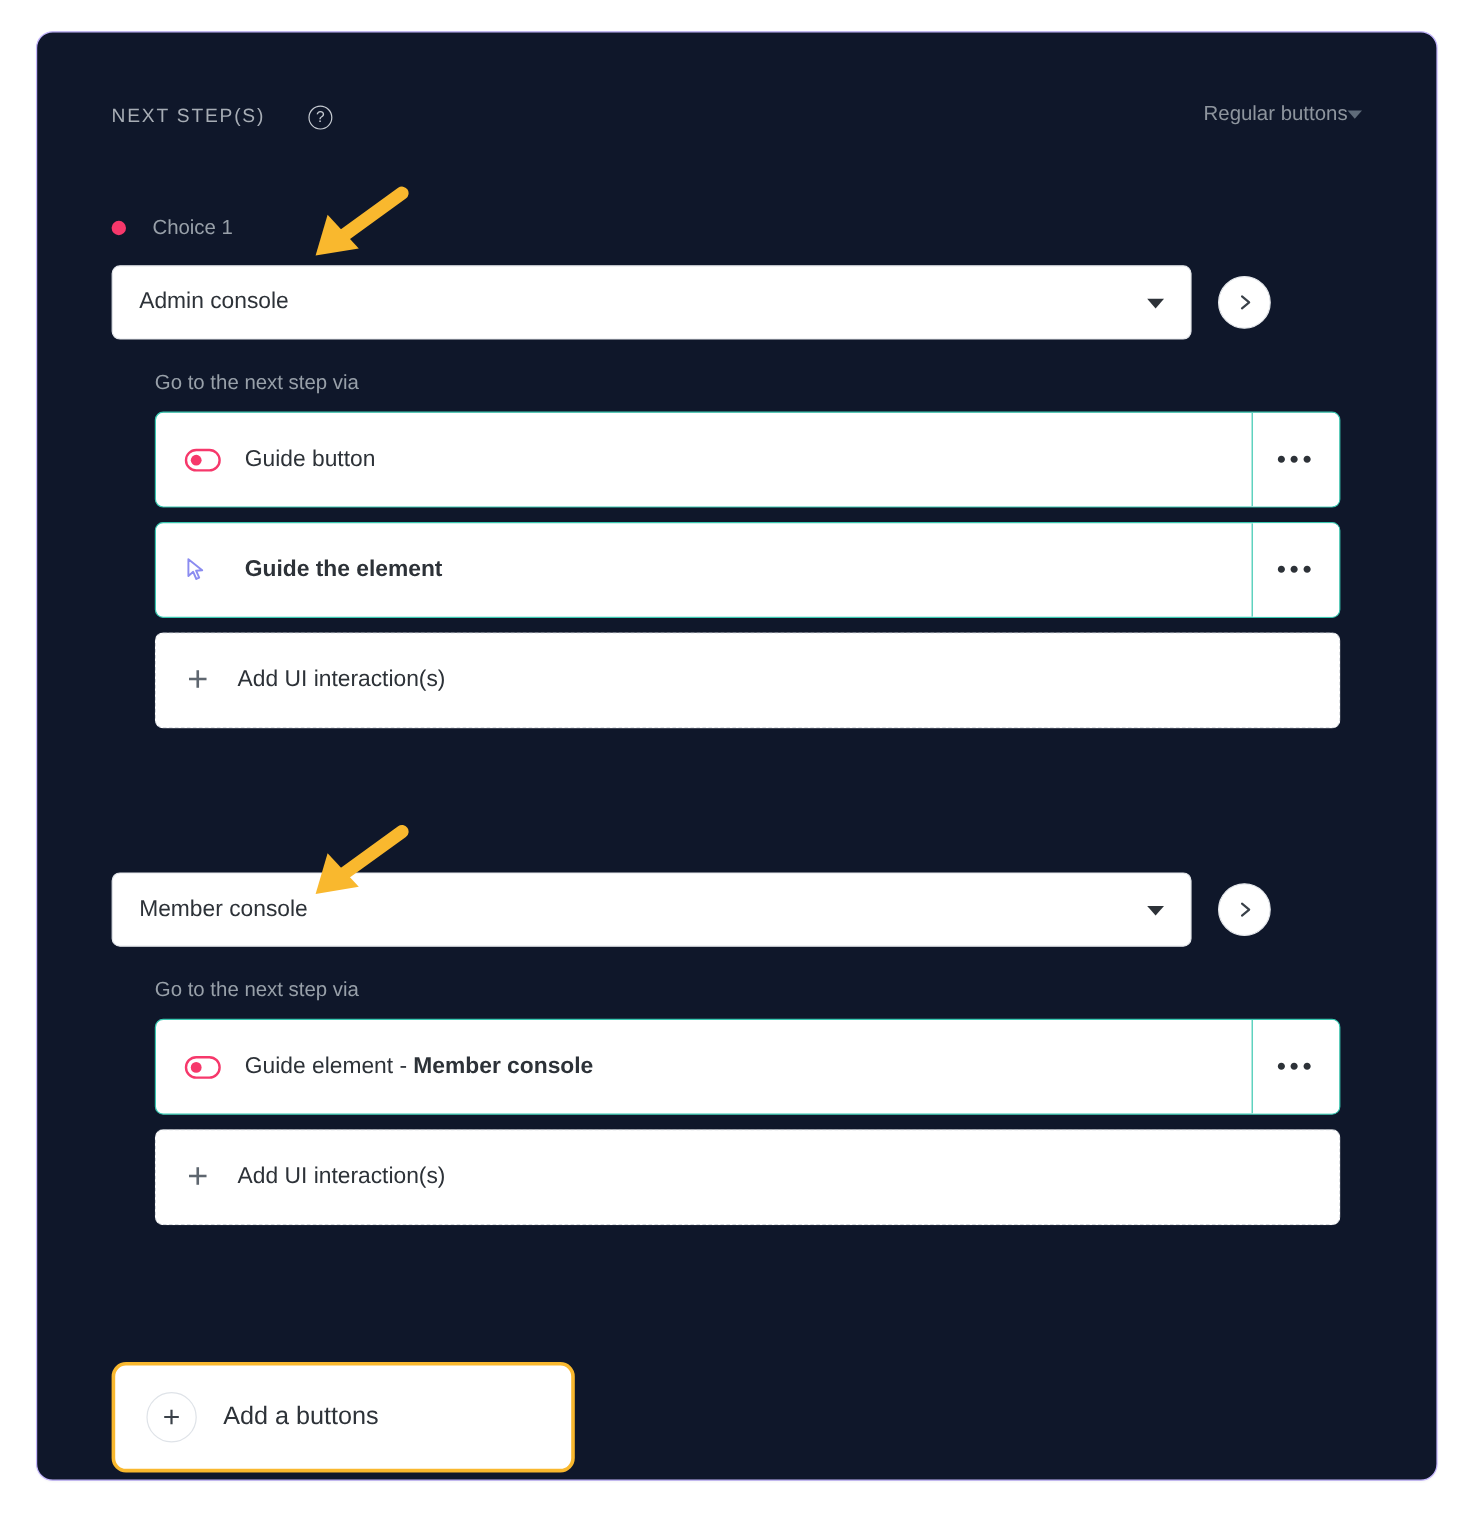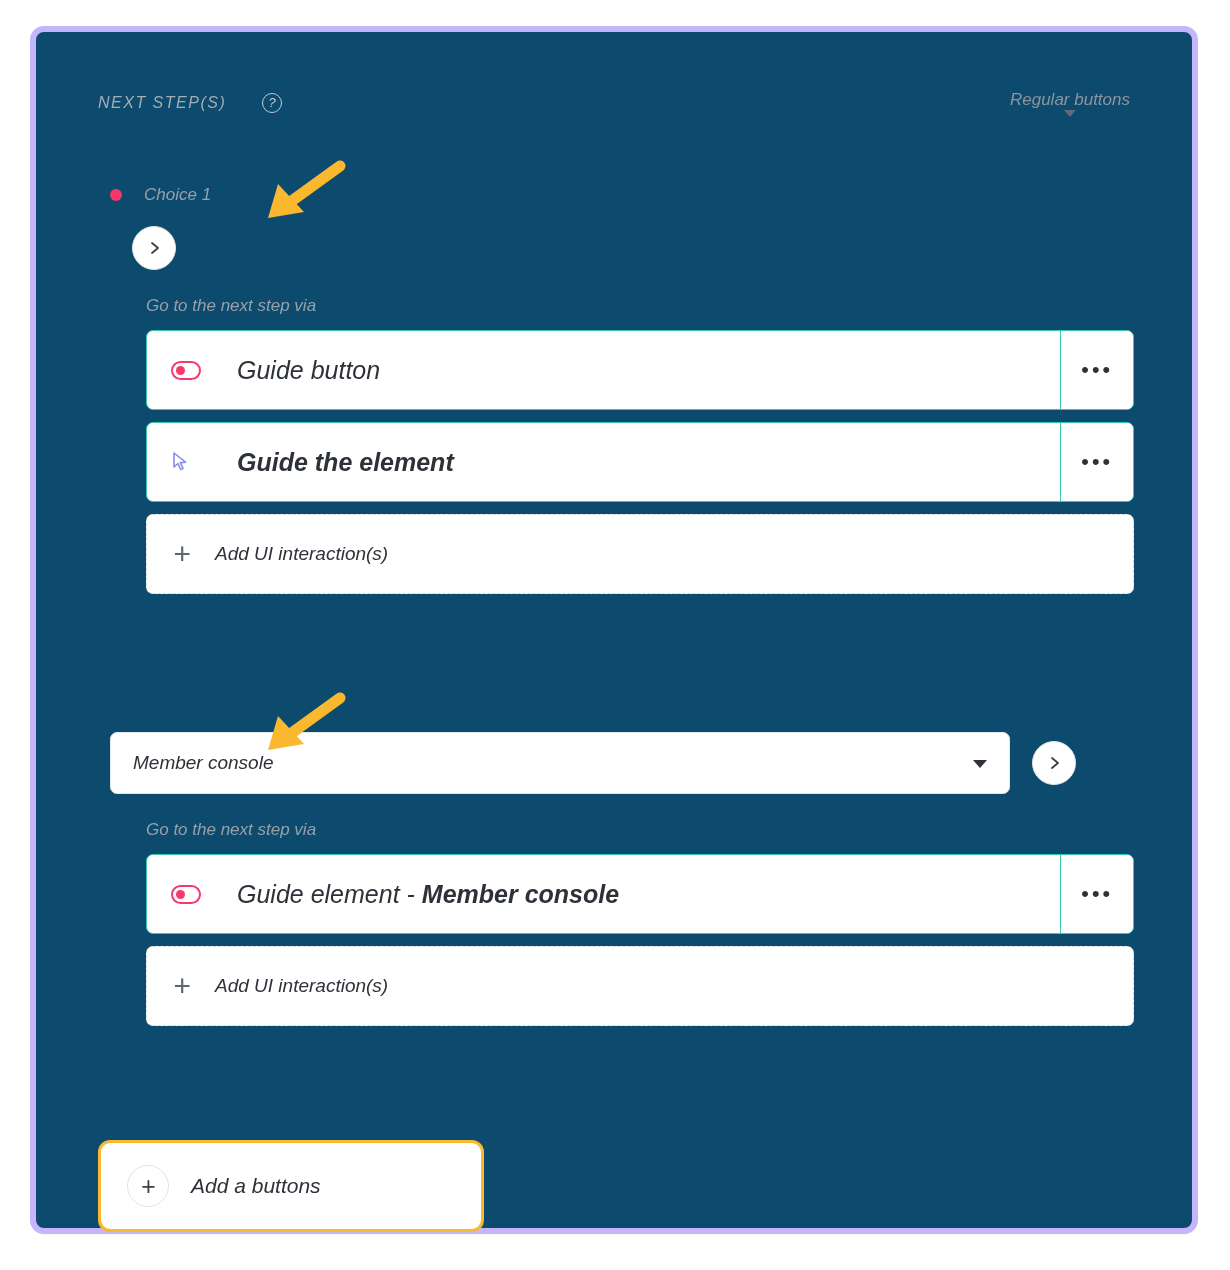--- a/index.html
+++ b/index.html
@@ -13,26 +13,25 @@
     font-family: "Liberation Sans", sans-serif;
     -webkit-font-smoothing: antialiased;
   }
 
   .panel {
     position: absolute;
     left: 30px;
     top: 26px;
     width: 1168px;
     height: 1208px;
-    background: #0c4a6e;
-    border: 6px solid #c4b5fd;
+    background: #0f172a;
+    border: 1px solid #c4b5fd;
     border-radius: 14px;
     box-sizing: border-box;
     box-shadow: 0 1px 2px rgba(16,24,40,0.04);
-    font-style: italic;
   }
 
   
   .header {
     position: absolute;
     left: 62px;
     top: 58px;
     right: 62px;
     height: 32px;
   }
@@ -60,35 +59,34 @@
     box-sizing: border-box;
     cursor: pointer;
   }
   .header-select {
     position: absolute;
     right: 0;
     top: 0;
     display: flex;
     align-items: center;
     cursor: pointer;
-    flex-direction: column;
   }
   .header-select .label {
     font-size: 17px;
     color: #8e959e;
   }
   .caret {
     width: 0; height: 0;
     border-left: 6px solid transparent;
     border-right: 6px solid transparent;
     border-top: 7px solid #5f6b7a;
   }
 
   
-  .choice-block { position: absolute; left: 74px; width: 1056px; }
+  .choice-block { position: absolute; left: 62px; width: 1056px; }
   #choice-1 { top: 150px; }
   #choice-2 { top: 682px; }
 
   .choice-head {
     position: relative;
     height: 26px;
     display: flex;
     align-items: center;
   }
   .dot {
@@ -174,23 +172,23 @@
     align-items: center;
     padding-left: 24px;
     cursor: pointer;
   }
   .int-icon {
     width: 40px;
     display: flex;
     align-items: center;
   }
   .int-text {
-    font-size: 25px;
+    font-size: 19px;
     color: #2d3238;
-    margin-left: 26px;
+    margin-left: 10px;
   }
   .int-text.bold { font-weight: 700; }
   .int-text .bold { font-weight: 700; }
   .int-menu {
     width: 72px;
     border-left: 1px solid #38c7b0;
     display: flex;
     align-items: center;
     justify-content: center;
     letter-spacing: 3px;
@@ -298,20 +296,24 @@
     </div>
   </div>
 
   <div class="choice-block" id="choice-1">
     <div class="choice-head">
       <span class="dot"></span>
       <span class="choice-label">Choice 1</span>
     </div>
 
     <div class="select-row">
+      <div class="select-box">
+        <span class="value">Admin console</span>
+        <span class="caret-sm"></span>
+      </div>
       <div class="go-btn">
         <svg width="13" height="14" viewBox="0 0 13 14" aria-hidden="true">
           <polyline points="4,2 10,7 4,12" fill="none" stroke="#3a4149" stroke-width="1.8" stroke-linecap="round" stroke-linejoin="round"></polyline>
         </svg>
       </div>
     </div>
 
     <div class="via-label">Go to the next step via</div>
 
     <div class="interactions">

